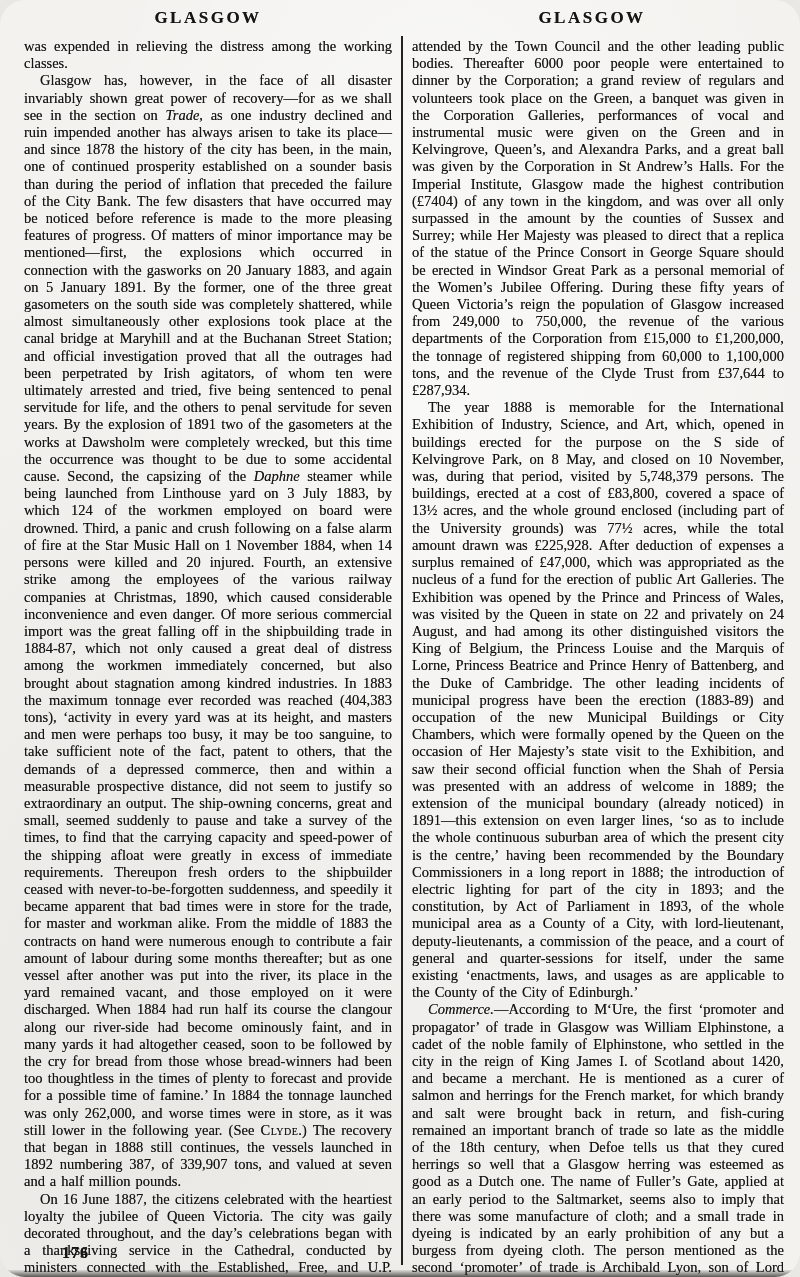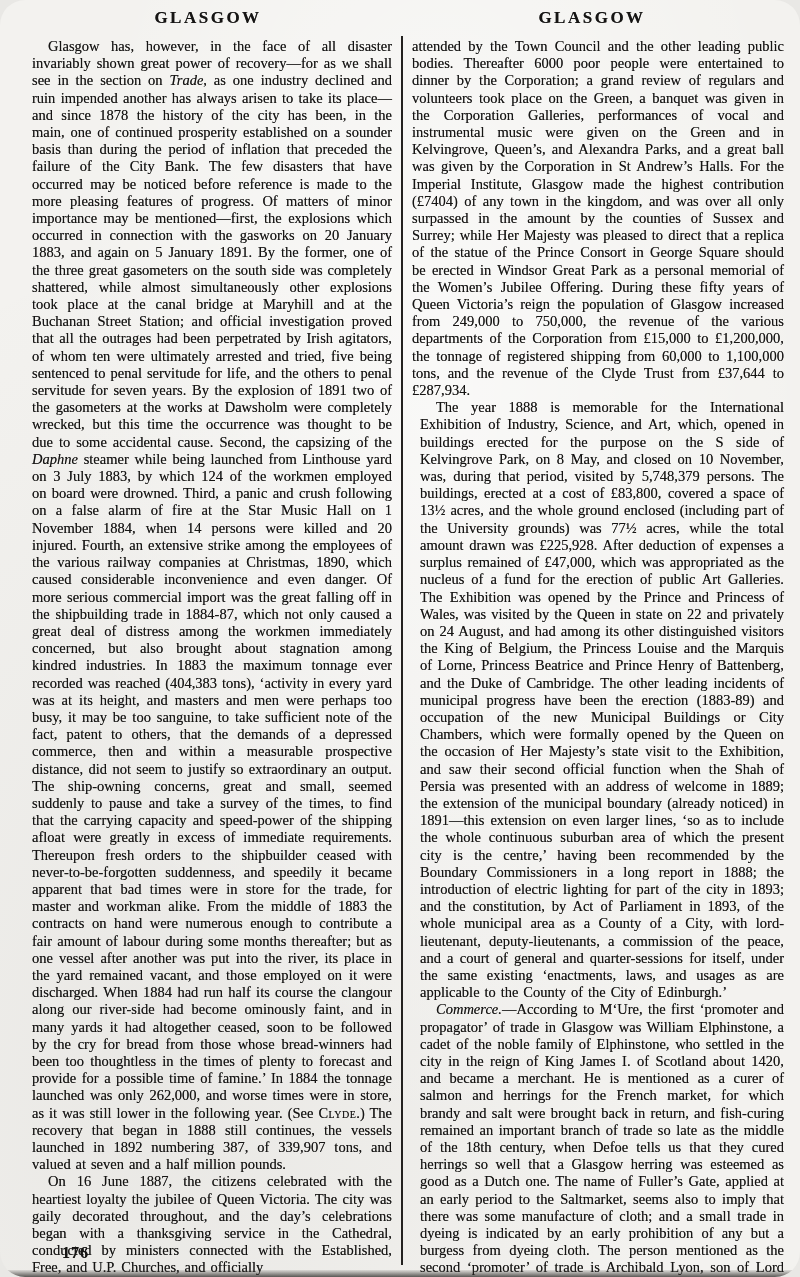--- a/index.html
+++ b/index.html
@@ -50,21 +50,21 @@
     text-align: justify;
     word-spacing: 0.09em;
     text-shadow: 0 0 0.45px rgba(10,10,10,0.6);
   }
   .col-text.left  { left: 24px; }
   .col-text.right { left: 412px; width: 372px; }
   .para {
     margin: 0;
     padding: 0;
   }
-  .para.indent { text-indent: 16px; margin-left: 8px; }
+  .para.indent { text-indent: 16px; }
   .seg-italic { font-style: italic; }
   .seg-smallcaps { font-variant: small-caps; letter-spacing: 0.5px; }
   .page-number {
     position: absolute;
     left: 62px;
     top: 1244px;
     font-size: 16px;
     font-weight: bold;
     letter-spacing: 1px;
     text-shadow: 0 0 0.5px rgba(0,0,0,0.55);
@@ -83,20 +83,21 @@
 
 <div class="page">
 
   <div class="running-head left">GLASGOW</div>
 
   <div class="running-head right">GLASGOW</div>
 
   <div class="column-divider"></div>
 
   <div class="col-text left" id="left-col">
+      <p class="para"><span>was expended in relieving the distress among the working classes.</span></p>
       <p class="para indent"><span>Glasgow has, however, in the face of all disaster invariably shown great power of recovery—for as we shall see in the section on </span><span class="seg-italic">Trade</span><span>, as one industry declined and ruin impended another has always arisen to take its place—and since 1878 the history of the city has been, in the main, one of continued prosperity established on a sounder basis than during the period of inflation that preceded the failure of the City Bank. The few disasters that have occurred may be noticed before reference is made to the more pleasing features of progress. Of matters of minor importance may be mentioned—first, the explosions which occurred in connection with the gasworks on 20 January 1883, and again on 5 January 1891. By the former, one of the three great gasometers on the south side was completely shattered, while almost simultaneously other explosions took place at the canal bridge at Maryhill and at the Buchanan Street Station; and official investigation proved that all the outrages had been perpetrated by Irish agitators, of whom ten were ultimately arrested and tried, five being sentenced to penal servitude for life, and the others to penal servitude for seven years. By the explosion of 1891 two of the gasometers at the works at Dawsholm were completely wrecked, but this time the occurrence was thought to be due to some accidental cause. Second, the capsizing of the </span><span class="seg-italic">Daphne</span><span> steamer while being launched from Linthouse yard on 3 July 1883, by which 124 of the workmen employed on board were drowned. Third, a panic and crush following on a false alarm of fire at the Star Music Hall on 1 November 1884, when 14 persons were killed and 20 injured. Fourth, an extensive strike among the employees of the various railway companies at Christmas, 1890, which caused considerable inconvenience and even danger. Of more serious commercial import was the great falling off in the shipbuilding trade in 1884-87, which not only caused a great deal of distress among the workmen immediately concerned, but also brought about stagnation among kindred industries. In 1883 the maximum tonnage ever recorded was reached (404,383 tons), ‘activity in every yard was at its height, and masters and men were perhaps too busy, it may be too sanguine, to take sufficient note of the fact, patent to others, that the demands of a depressed commerce, then and within a measurable prospective distance, did not seem to justify so extraordinary an output. The ship-owning concerns, great and small, seemed suddenly to pause and take a survey of the times, to find that the carrying capacity and speed-power of the shipping afloat were greatly in excess of immediate requirements. Thereupon fresh orders to the shipbuilder ceased with never-to-be-forgotten suddenness, and speedily it became apparent that bad times were in store for the trade, for master and workman alike. From the middle of 1883 the contracts on hand were numerous enough to contribute a fair amount of labour during some months thereafter; but as one vessel after another was put into the river, its place in the yard remained vacant, and those employed on it were discharged. When 1884 had run half its course the clangour along our river-side had become ominously faint, and in many yards it had altogether ceased, soon to be followed by the cry for bread from those whose bread-winners had been too thoughtless in the times of plenty to forecast and provide for a possible time of famine.’ In 1884 the tonnage launched was only 262,000, and worse times were in store, as it was still lower in the following year. (See </span><span class="seg-smallcaps">Clyde</span><span>.) The recovery that began in 1888 still continues, the vessels launched in 1892 numbering 387, of 339,907 tons, and valued at seven and a half million pounds.</span></p>
       <p class="para indent"><span>On 16 June 1887, the citizens celebrated with the heartiest loyalty the jubilee of Queen Victoria. The city was gaily decorated throughout, and the day’s celebrations began with a thanksgiving service in the Cathedral, conducted by ministers connected with the Established, Free, and U.P. Churches, and officially</span></p>
     </div>
 
   <div class="col-text right" id="right-col">
       <p class="para"><span>attended by the Town Council and the other leading public bodies. Thereafter 6000 poor people were entertained to dinner by the Corporation; a grand review of regulars and volunteers took place on the Green, a banquet was given in the Corporation Galleries, performances of vocal and instrumental music were given on the Green and in Kelvingrove, Queen’s, and Alexandra Parks, and a great ball was given by the Corporation in St Andrew’s Halls. For the Imperial Institute, Glasgow made the highest contribution (£7404) of any town in the kingdom, and was over all only surpassed in the amount by the counties of Sussex and Surrey; while Her Majesty was pleased to direct that a replica of the statue of the Prince Consort in George Square should be erected in Windsor Great Park as a personal memorial of the Women’s Jubilee Offering. During these fifty years of Queen Victoria’s reign the population of Glasgow increased from 249,000 to 750,000, the revenue of the various departments of the Corporation from £15,000 to £1,200,000, the tonnage of registered shipping from 60,000 to 1,100,000 tons, and the revenue of the Clyde Trust from £37,644 to £287,934.</span></p>
       <p class="para indent"><span>The year 1888 is memorable for the International Exhibition of Industry, Science, and Art, which, opened in buildings erected for the purpose on the S side of Kelvingrove Park, on 8 May, and closed on 10 November, was, during that period, visited by 5,748,379 persons. The buildings, erected at a cost of £83,800, covered a space of 13½ acres, and the whole ground enclosed (including part of the University grounds) was 77½ acres, while the total amount drawn was £225,928. After deduction of expenses a surplus remained of £47,000, which was appropriated as the nucleus of a fund for the erection of public Art Galleries. The Exhibition was opened by the Prince and Princess of Wales, was visited by the Queen in state on 22 and privately on 24 August, and had among its other distinguished visitors the King of Belgium, the Princess Louise and the Marquis of Lorne, Princess Beatrice and Prince Henry of Battenberg, and the Duke of Cambridge. The other leading incidents of municipal progress have been the erection (1883-89) and occupation of the new Municipal Buildings or City Chambers, which were formally opened by the Queen on the occasion of Her Majesty’s state visit to the Exhibition, and saw their second official function when the Shah of Persia was presented with an address of welcome in 1889; the extension of the municipal boundary (already noticed) in 1891—this extension on even larger lines, ‘so as to include the whole continuous suburban area of which the present city is the centre,’ having been recommended by the Boundary Commissioners in a long report in 1888; the introduction of electric lighting for part of the city in 1893; and the constitution, by Act of Parliament in 1893, of the whole municipal area as a County of a City, with lord-lieutenant, deputy-lieutenants, a commission of the peace, and a court of general and quarter-sessions for itself, under the same existing ‘enactments, laws, and usages as are applicable to the County of the City of Edinburgh.’</span></p>
       <p class="para indent"><span class="seg-italic">Commerce.</span><span>—According to M‘Ure, the first ‘promoter and propagator’ of trade in Glasgow was William Elphinstone, a cadet of the noble family of Elphinstone, who settled in the city in the reign of King James I. of Scotland about 1420, and became a merchant. He is mentioned as a curer of salmon and herrings for the French market, for which brandy and salt were brought back in return, and fish-curing remained an important branch of trade so late as the middle of the 18th century, when Defoe tells us that they cured herrings so well that a Glasgow herring was esteemed as good as a Dutch one. The name of Fuller’s Gate, applied at an early period to the Saltmarket, seems also to imply that there was some manufacture of cloth; and a small trade in dyeing is indicated by an early prohibition of any but a burgess from dyeing cloth. The person mentioned as the second ‘promoter’ of trade is Archibald Lyon, son of Lord Glamis, who, coming to Glasgow with Archibald Dunbar ‘undertook great adventures and</span></p>
     </div>
 

